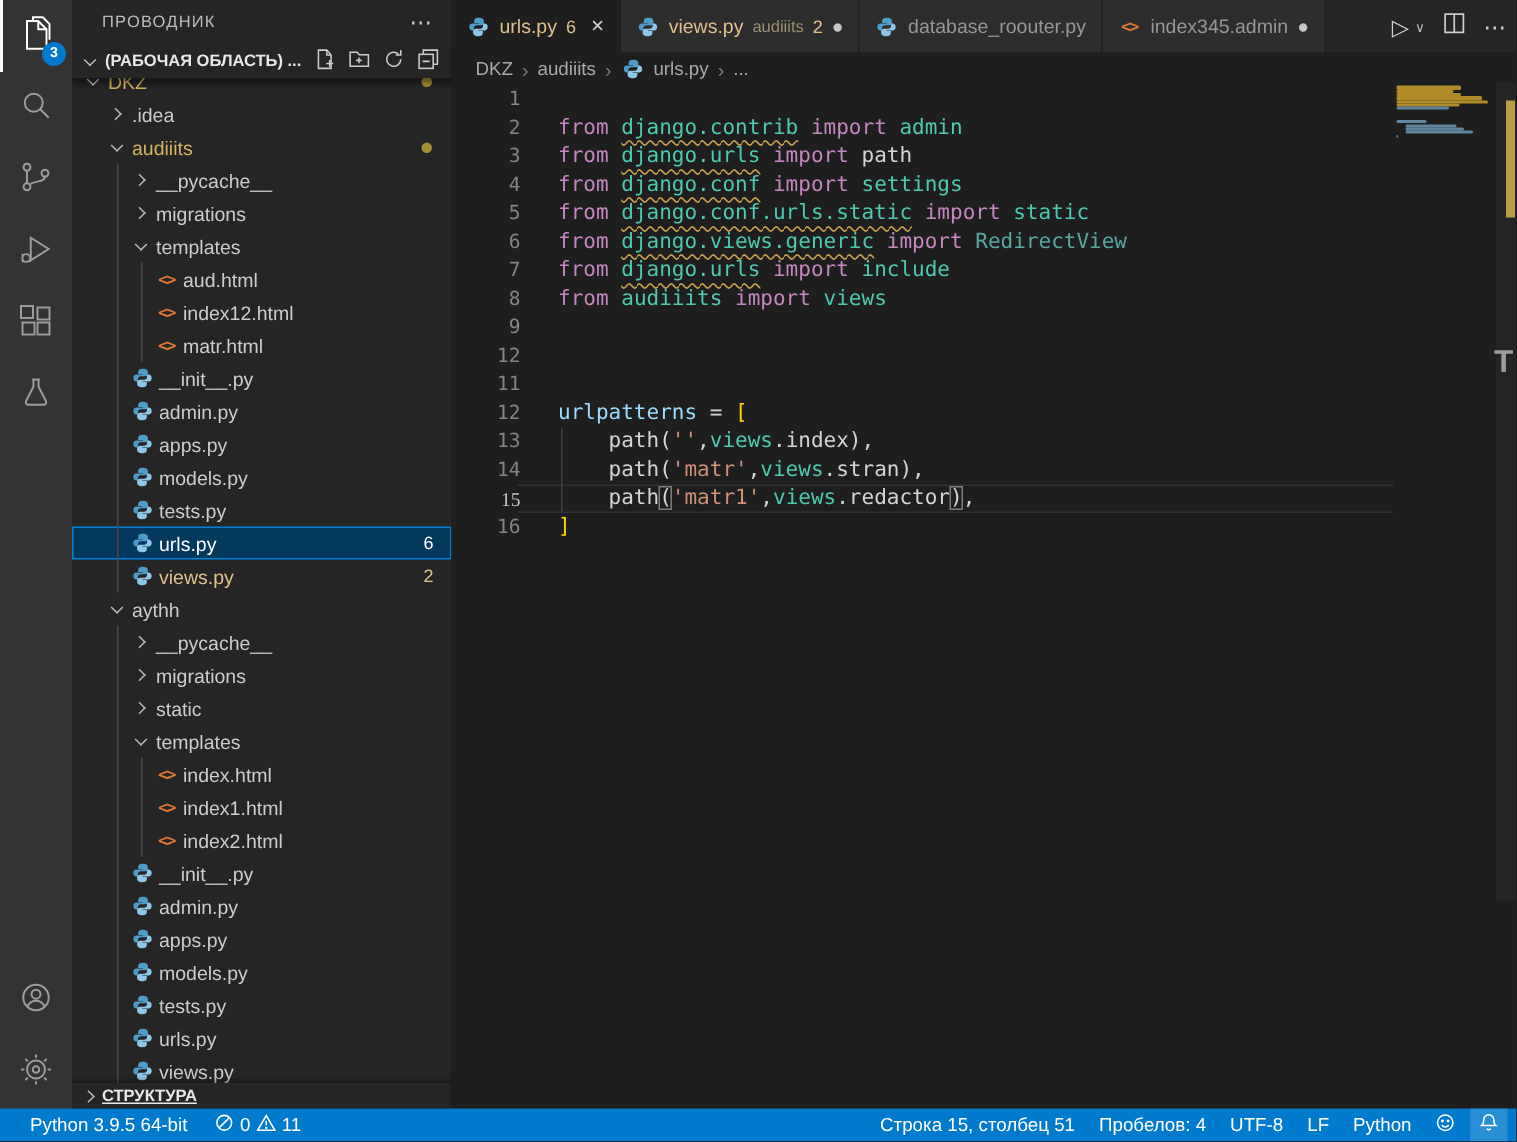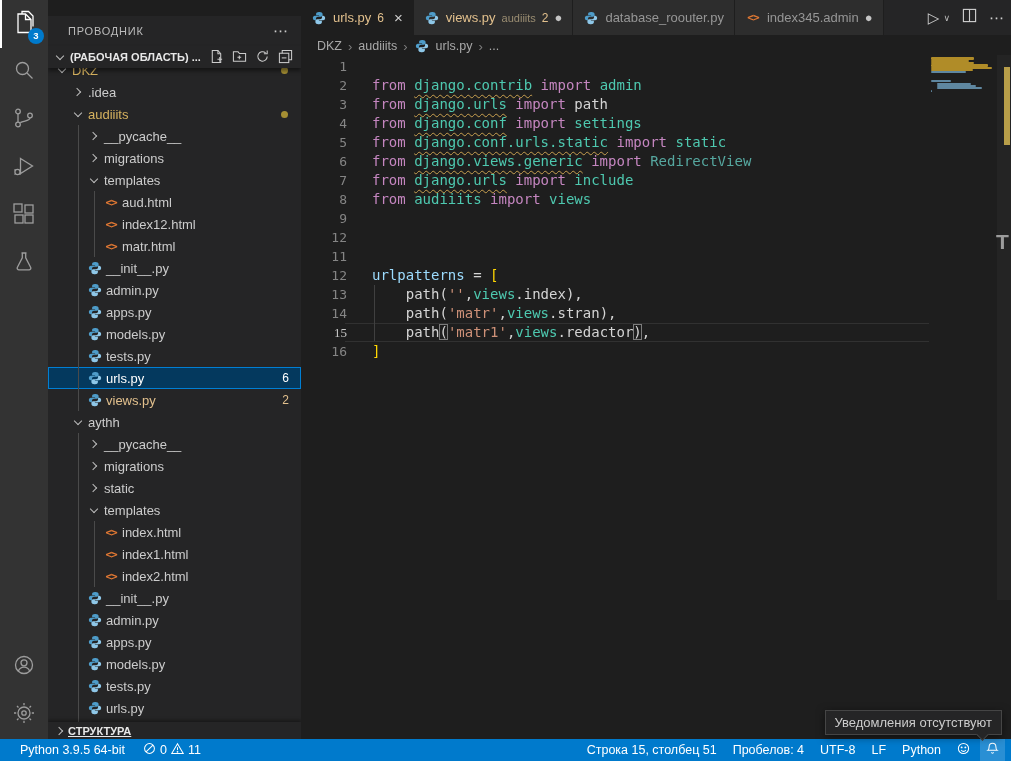--- a/index.html
+++ b/index.html
@@ -11,21 +11,21 @@
   .activitybar { position:absolute; left:0; top:0; bottom:22px; width:48px; background:#333333; z-index:5; }
   .ab-item { position:relative; width:48px; height:48px; display:flex; align-items:center; justify-content:center;
              color:#9d9d9d; }
   .ab-item.active { color:#ffffff; border-left:2px solid #ffffff; }
   .ab-item svg { width:24px; height:24px; }
   .ab-bottom { position:absolute; bottom:0; left:0; width:48px; }
   .ab-badge { position:absolute; right:4px; bottom:4px; min-width:16px; height:16px; border-radius:9px;
               background:var(--accent,#007acc); color:#fff; font-size:9.5px; line-height:16px; text-align:center; font-weight:bold; }
 
   
-  .sidebar { position:absolute; left:48px; top:16px; bottom:22px; width:253px; background:#252526; overflow:hidden; }
+  .sidebar { position:absolute; left:48px; top:0; bottom:22px; width:253px; background:#252526; overflow:hidden; }
   .sidebar-title { height:30px; display:flex; align-items:center; padding:0 12px 0 20px;
                    font-size:11px; letter-spacing:.8px; color:#bbbbbb; }
   .sidebar-title .spacer { flex:1; }
   .more-glyph { font-size:15px; color:#cccccc; cursor:pointer; letter-spacing:1px; }
   .ws-header { position:absolute; left:0; right:0; top:30px; height:22px; z-index:3; background:#252526;
                display:flex; align-items:center; padding:0 8px 0 4px; font-size:11px; font-weight:bold; color:#e8e8e8;
                box-shadow:0 3px 4px rgba(0,0,0,.45); }
   .ws-header .lbl { margin-left:2px; white-space:nowrap; overflow:hidden; }
   .ws-header .spacer { flex:1; }
   .ws-actions { display:flex; gap:8px; align-items:center; }
@@ -555,23 +555,20 @@
         <div class="mm-bar" style="top: 32.2px; left: 8px; width: 45px; height: 2px; background: rgb(95, 135, 160);"></div>
         <div class="mm-bar" style="top: 34.5px; left: 2px; width: 1px; height: 2px; background: rgb(95, 135, 160);"></div>
       </div>
     <div class="scrollbar">
       <div class="sb-slider"></div>
       <div class="ruler-warn"></div>
     </div>
     <div class="t-marker">T</div>
   </div>
 
-  <div class="tooltip">
-    <span>Уведомления отсутствуют</span>
-  </div>
 
   <div class="statusbar">
     <div class="sb-left">
       <div class="sb-item">
         <span>Python 3.9.5 64-bit</span>
       </div>
       <div class="sb-item problems">
         <span><svg viewBox="0 0 14 14" fill="none" stroke="currentColor" stroke-width="1.1">
               <circle cx="7" cy="7" r="5.3"></circle>
               <path d="M3.3 10.7l7.4-7.4"></path>

